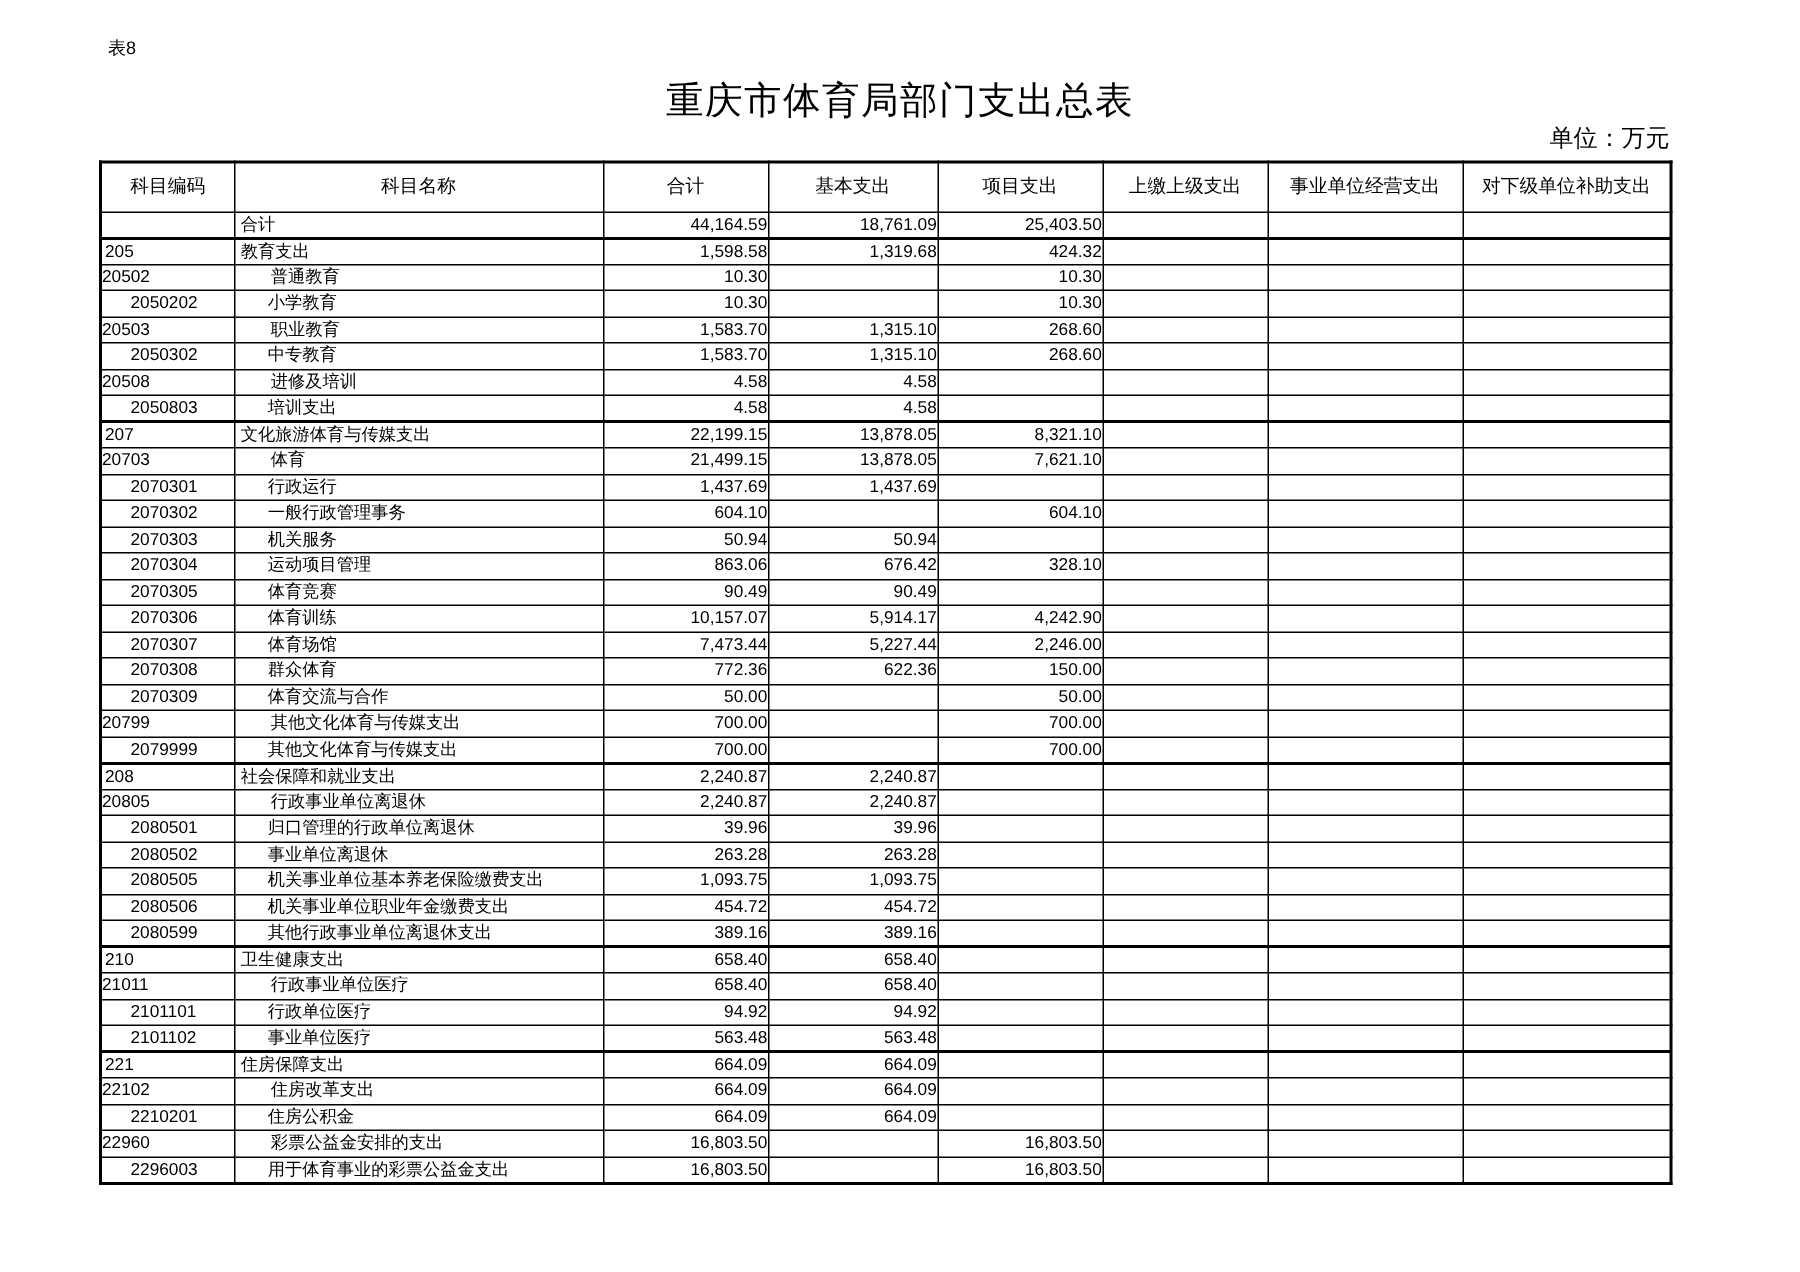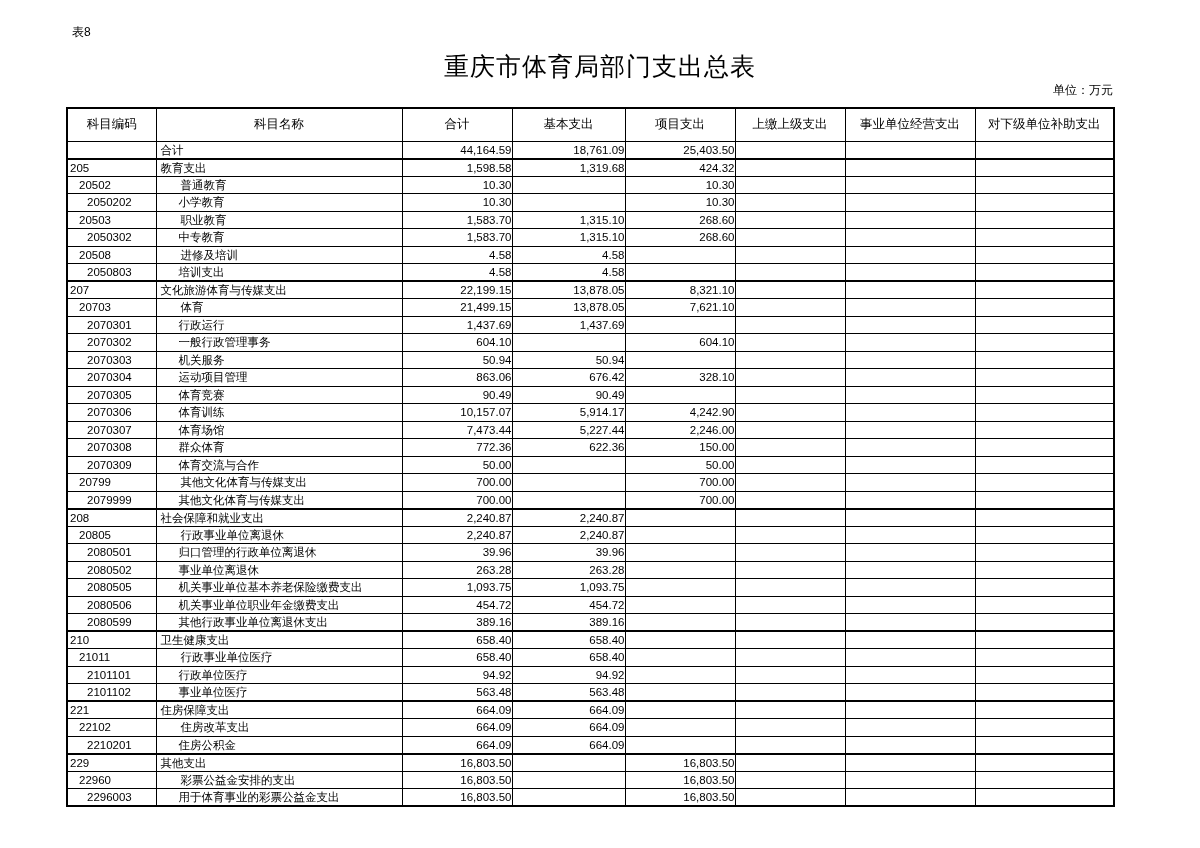--- a/index.html
+++ b/index.html
@@ -29,21 +29,21 @@
     top: 50px;
     text-align: center;
     font-size: 25px;
     font-weight: normal;
     letter-spacing: 1px;
   }
   .unit-note {
     position: absolute;
     right: 87px;
     top: 82px;
-    font-size: 12px;
+    font-size: 16px;
   }
   table.budget {
     position: absolute;
     left: 66px;
     top: 107px;
     width: 1047px;
     border-collapse: collapse;
     table-layout: fixed;
     border: 2px solid #000000;
   }
@@ -71,21 +71,21 @@
   }
   tr.group-sep {
     border-top: 2px solid #000000;
   }
   td.num {
     text-align: right;
     padding-right: 4px;
   }
   td.code { text-align: left; }
   td.code.l1 { padding-left: 2px; }
-  td.code.l2 { padding-left: 11px; }
+  td.code.l2 { }
   td.code.l3 { padding-left: 19px; }
   td.name { text-align: left; }
   td.name.l1 { padding-left: 4px; }
   td.name.l2 { padding-left: 24px; }
   td.name.l3 { padding-left: 22px; }
 </style>
 </head>
 <body>
 
 <div class="page">
@@ -462,30 +462,20 @@
         <tr>
           <td class="code l3">2210201</td>
           <td class="name l3">住房公积金</td>
           <td class="num">664.09</td>
           <td class="num">664.09</td>
           <td class="num"></td>
           <td class="num"></td>
           <td class="num"></td>
           <td class="num"></td>
         </tr>
-        <tr class="group-sep">
-          <td class="code l1">229</td>
-          <td class="name l1">其他支出</td>
-          <td class="num">16,803.50</td>
-          <td class="num"></td>
-          <td class="num">16,803.50</td>
-          <td class="num"></td>
-          <td class="num"></td>
-          <td class="num"></td>
-        </tr>
         <tr>
           <td class="code l2">22960</td>
           <td class="name l2">彩票公益金安排的支出</td>
           <td class="num">16,803.50</td>
           <td class="num"></td>
           <td class="num">16,803.50</td>
           <td class="num"></td>
           <td class="num"></td>
           <td class="num"></td>
         </tr>

